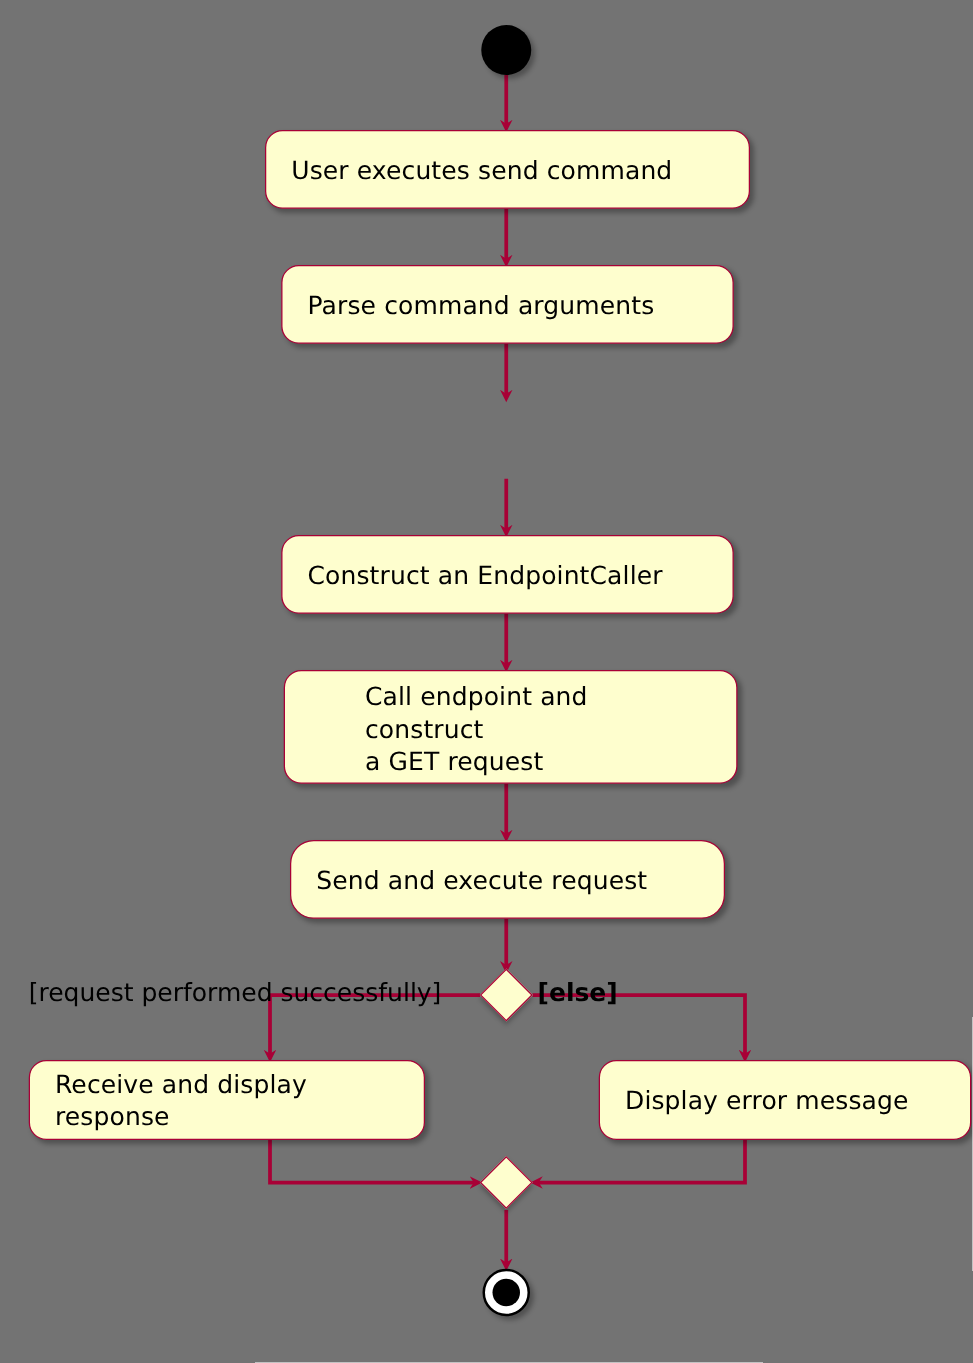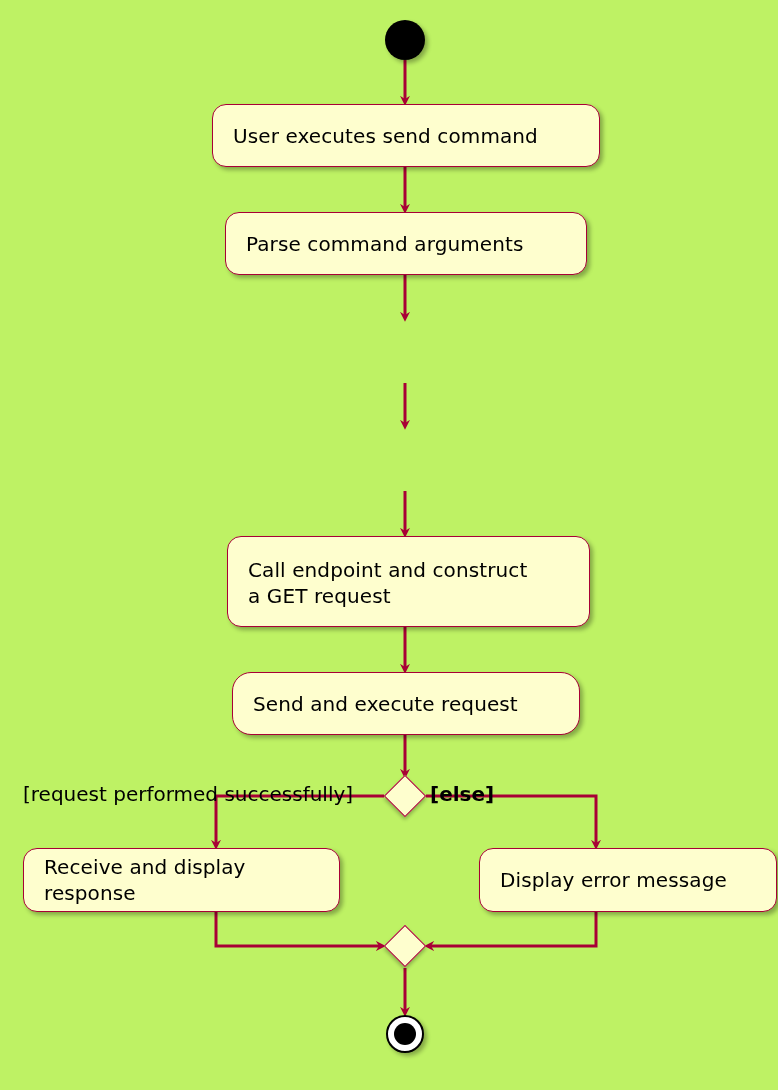--- a/index.html
+++ b/index.html
@@ -8,21 +8,21 @@
     padding: 0;
     background: #FFFFFF;
   }
   body {
     font-family: "DejaVu Sans", sans-serif;
   }
   #canvas {
     position: relative;
     width: 778px;
     height: 1090px;
-    background: #bef264;
+    background: #737373;
     overflow: hidden;
   }
   
   #edges {
     position: absolute;
     left: 0;
     top: 0;
     width: 778px;
     height: 1090px;
     pointer-events: none;
@@ -147,22 +147,25 @@
 
   <div class="node" style="left:212px; top:104px; width:388px; height:63px;">
     <span class="label">User executes send command</span>
   </div>
 
   <div class="node" style="left:225px; top:212px; width:362px; height:63px;">
     <span class="label">Parse command arguments</span>
   </div>
 
 
+  <div class="node" style="left:225px; top:428px; width:362px; height:63px;">
+    <span class="label">Construct an EndpointCaller</span>
+  </div>
 
-  <div class="node two-line" style="left:227px; top:536px; width:363px; height:91px;">
+  <div class="node two-line" style="left:227px; top:536px; width:363px; height:91px;padding-left:44px;">
     <span class="label">Call endpoint and construct
 a GET request</span>
   </div>
 
   <div class="node" style="left:232px; top:672px; width:348px; height:63px;border-radius:19px;">
     <span class="label">Send and execute request</span>
   </div>
 
   <div class="diamond" style="left:384px; top:774px;">
     <div class="shape"></div>

